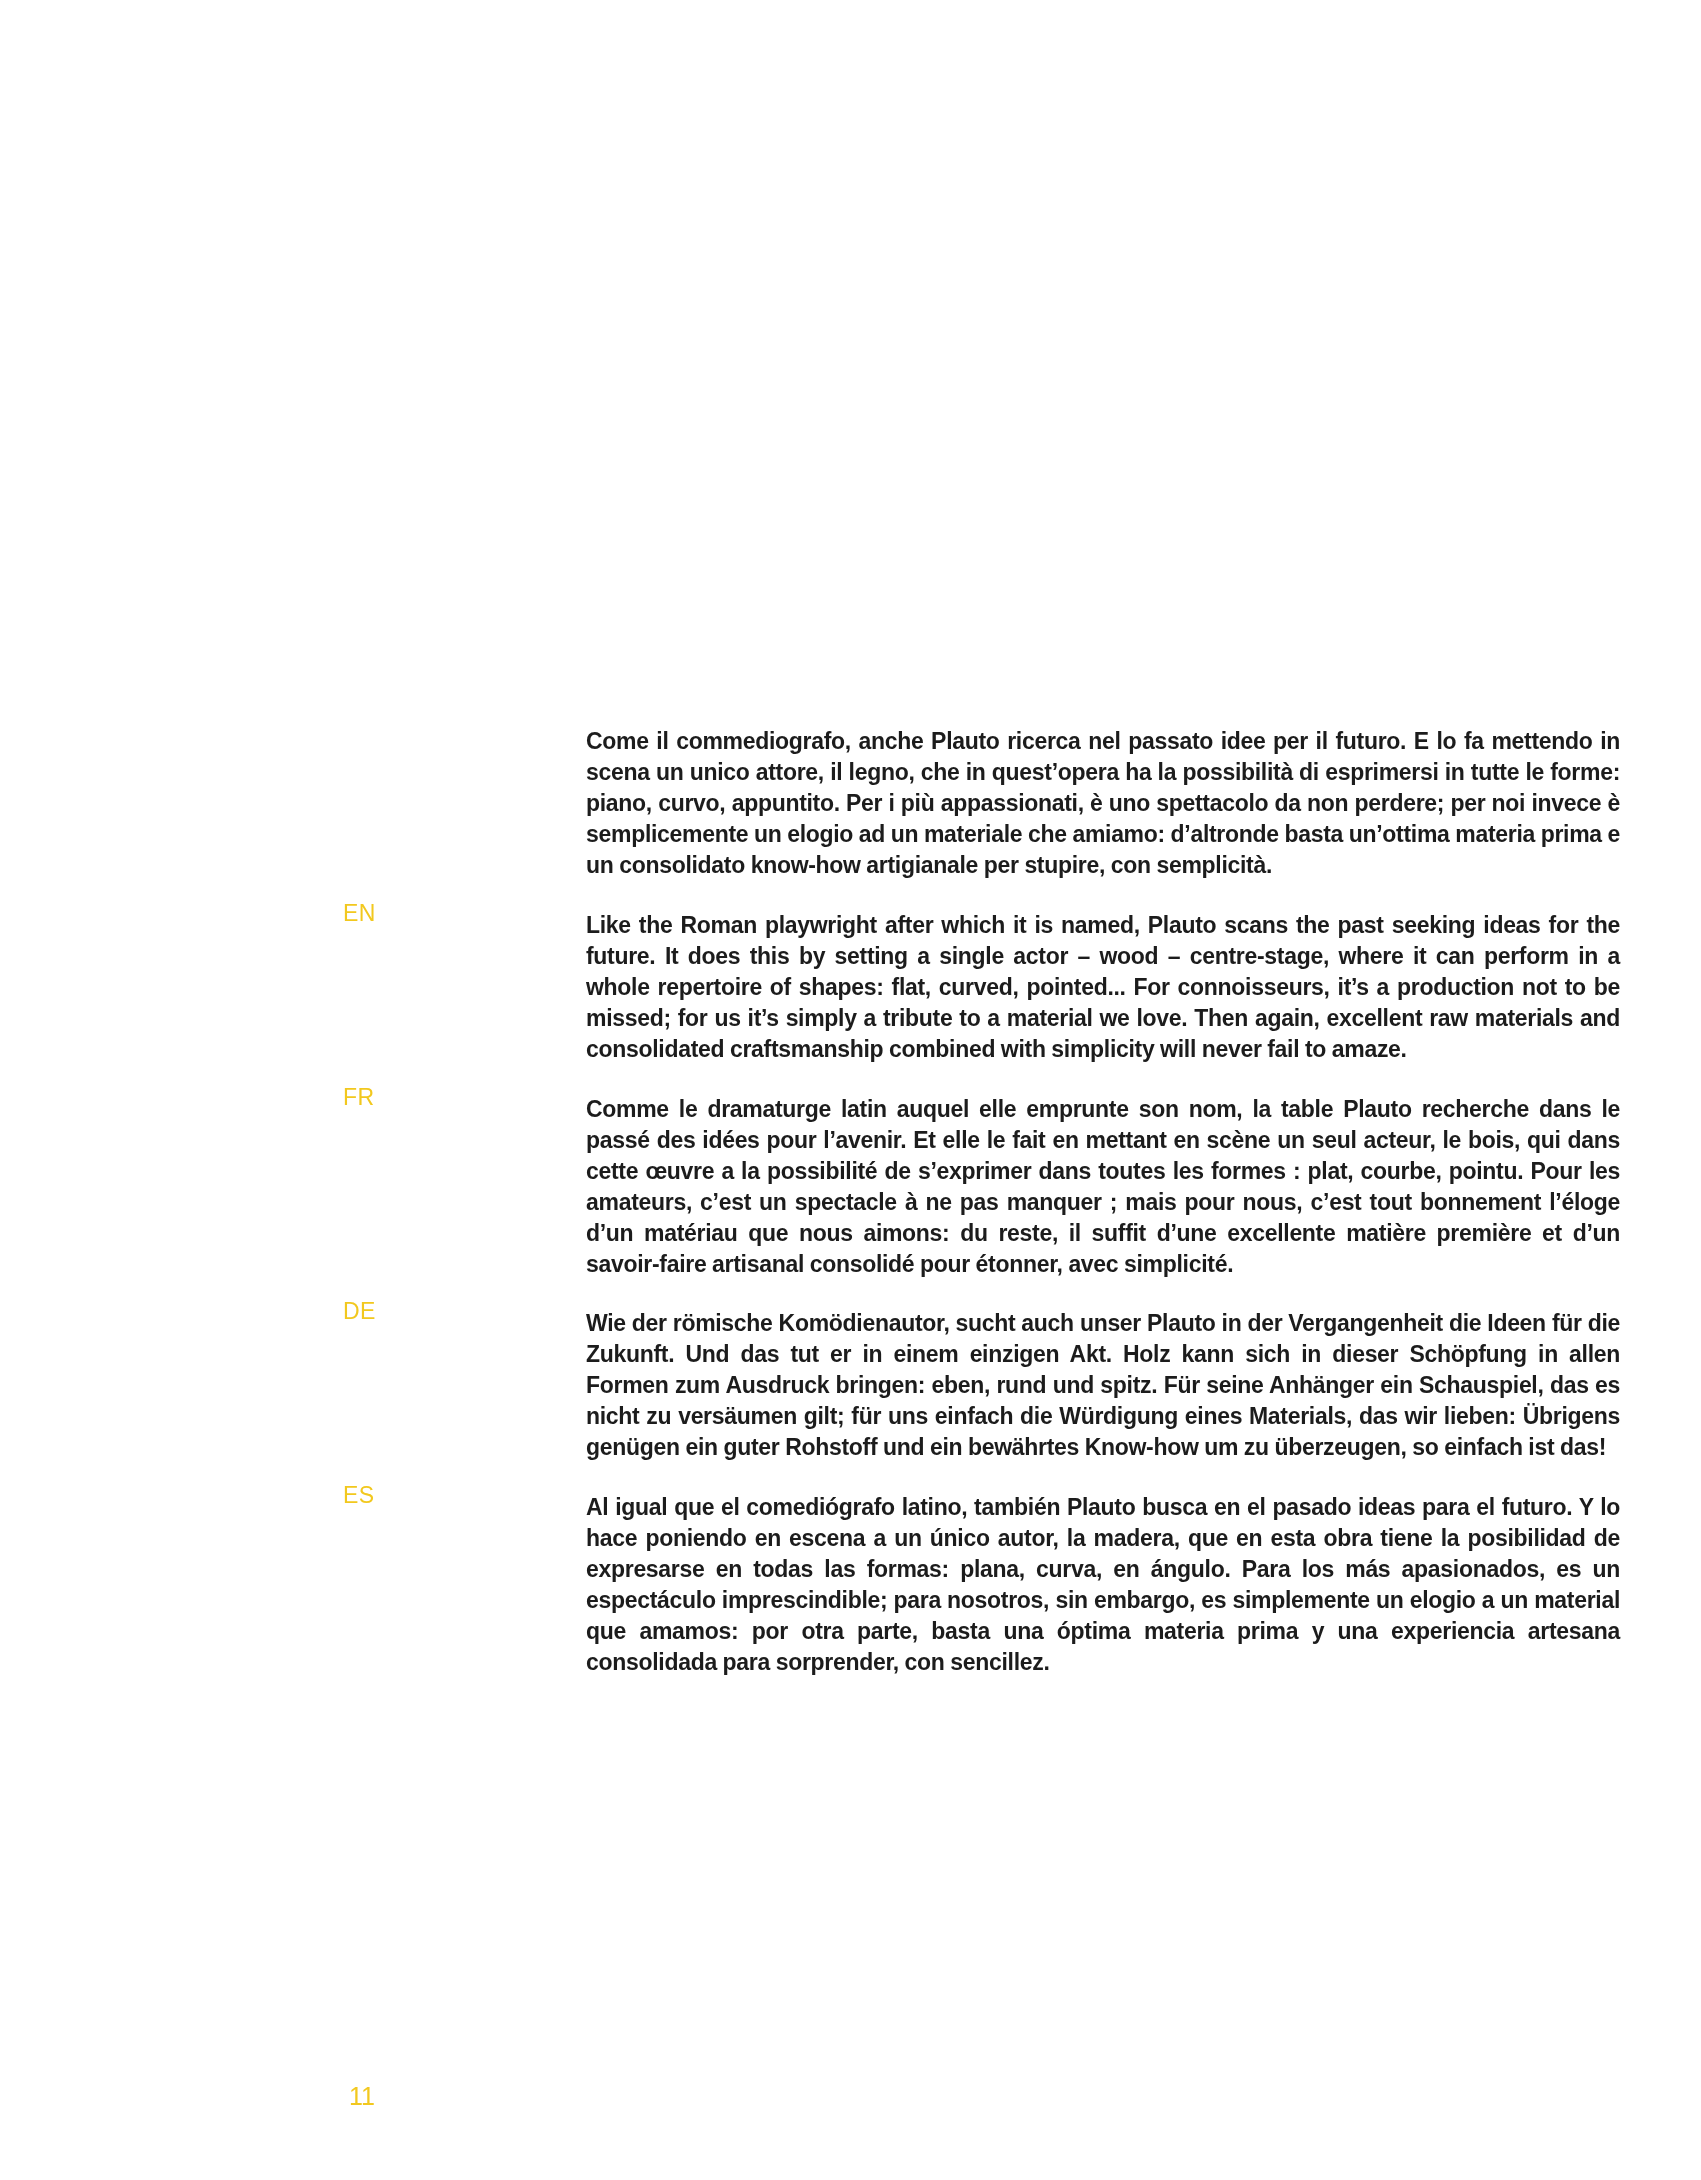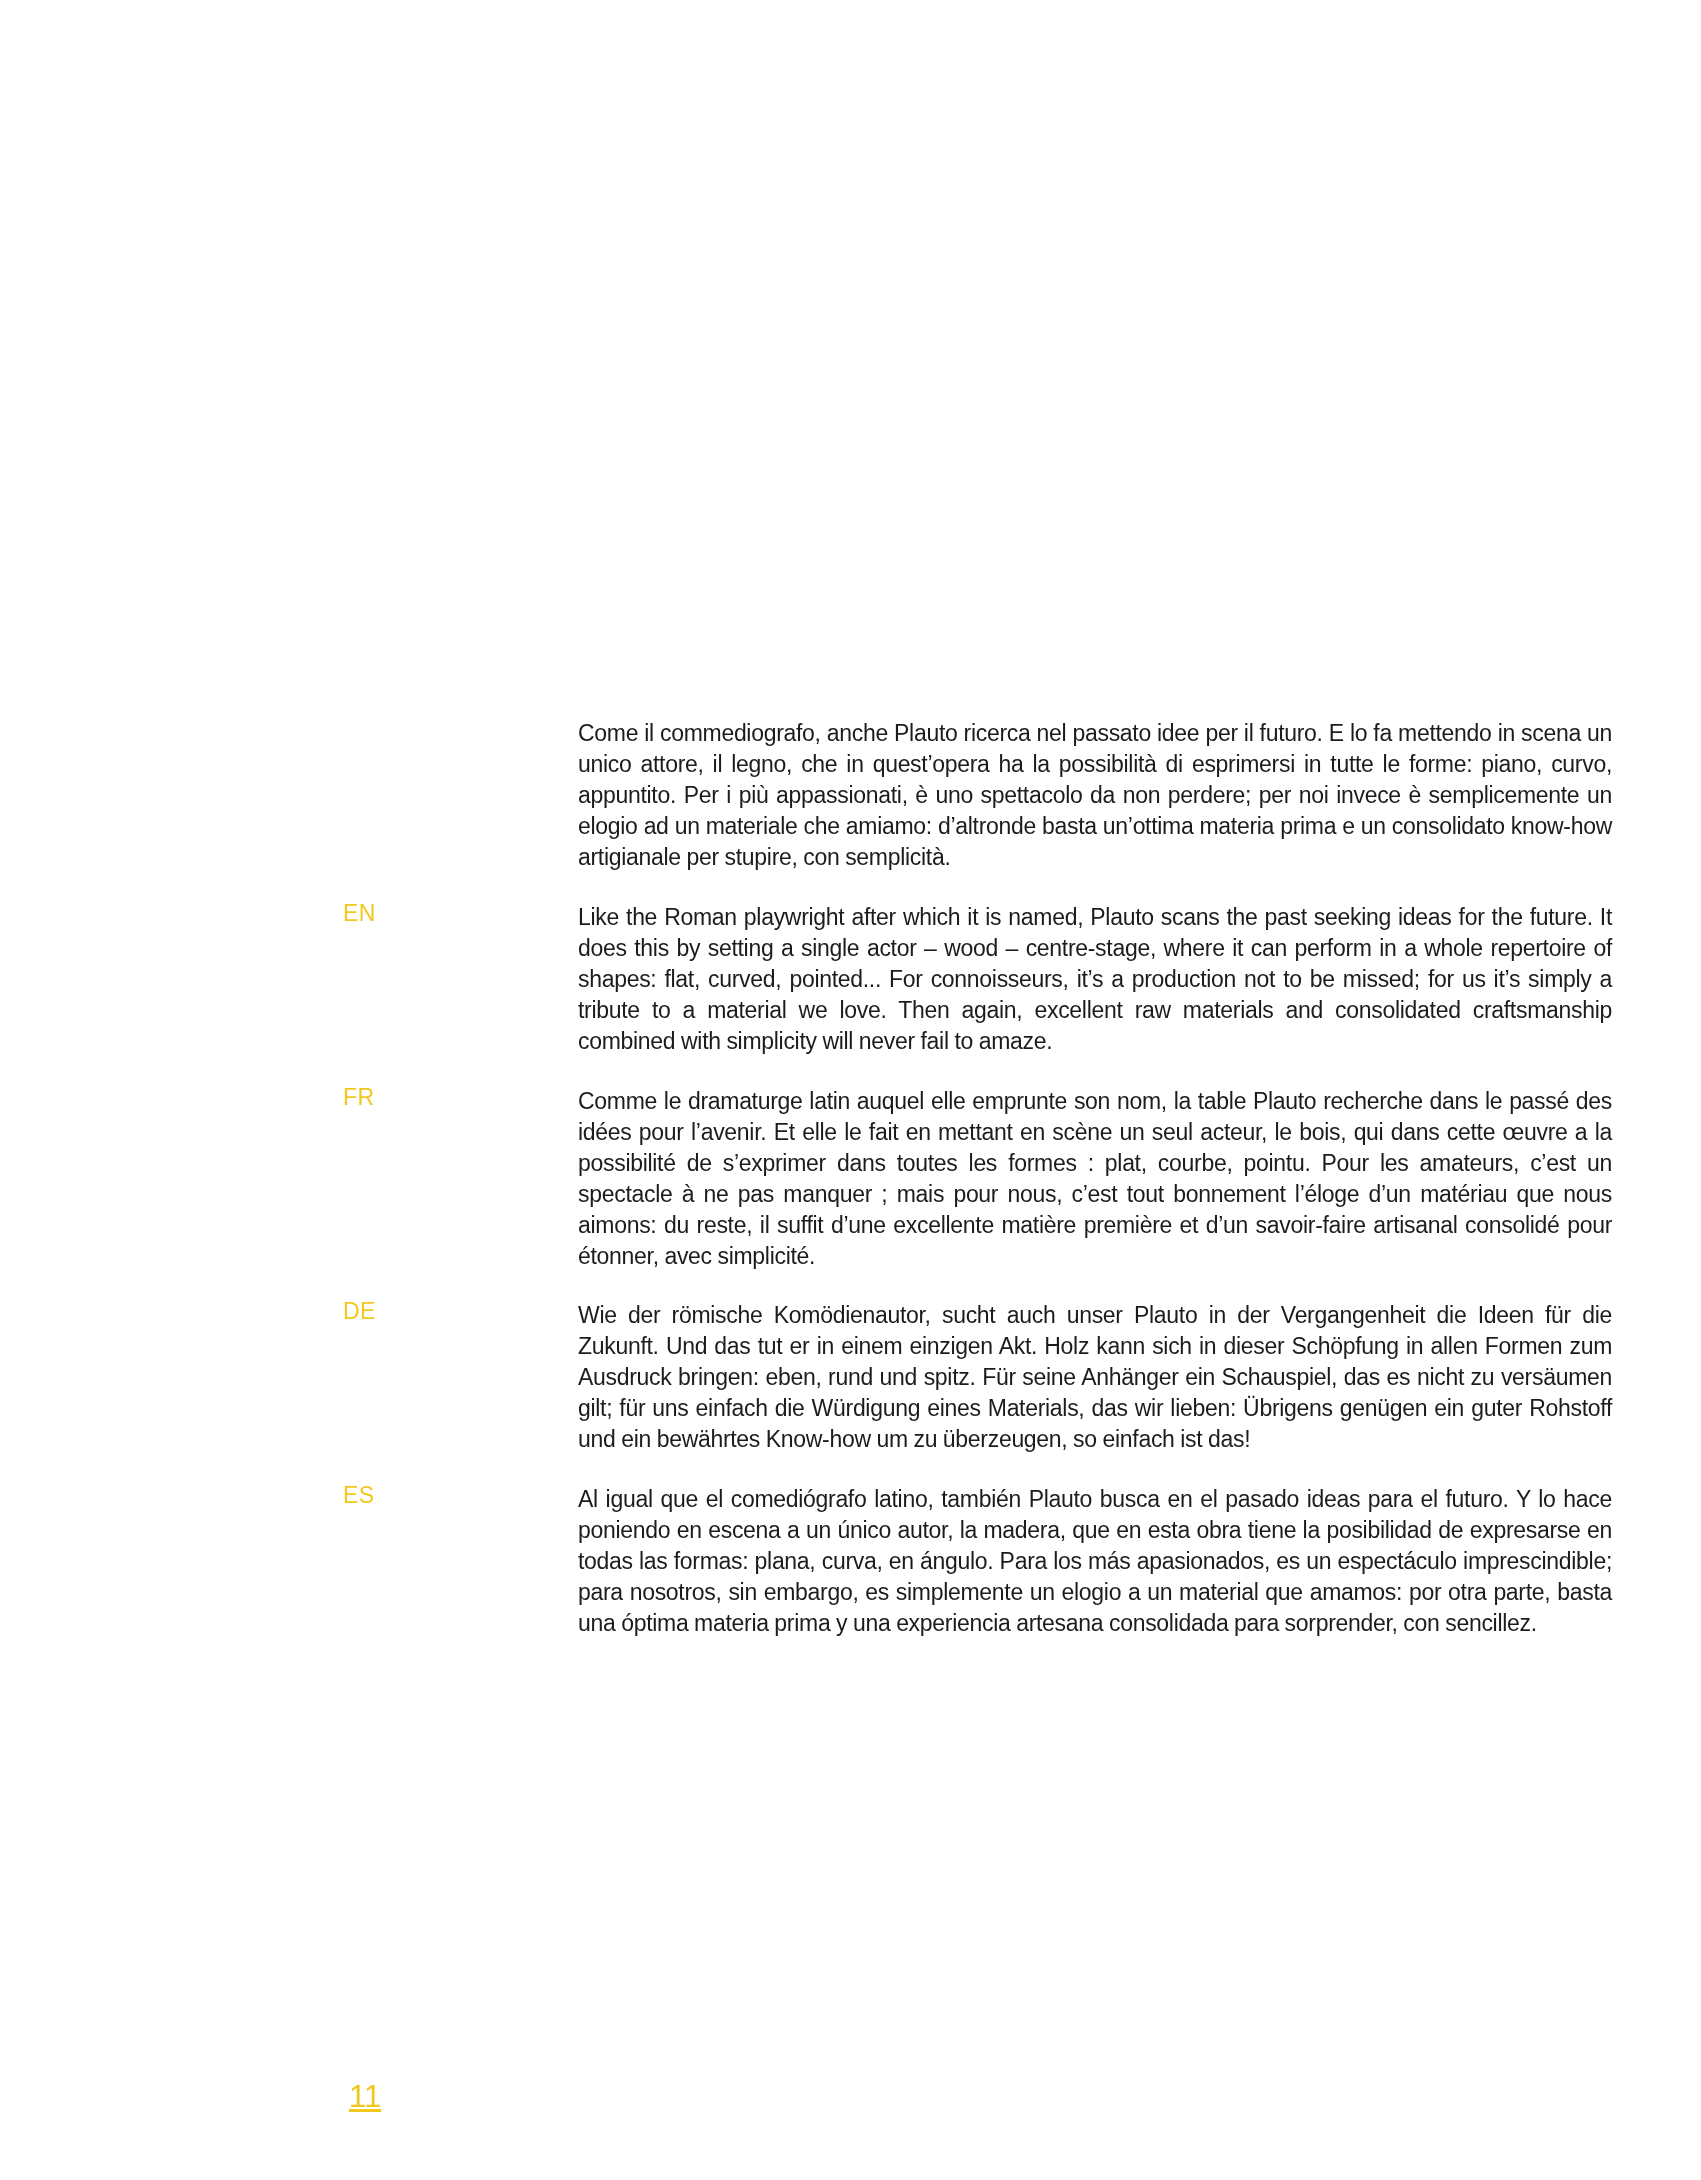--- a/index.html
+++ b/index.html
@@ -33,42 +33,42 @@
     font-size: 23px;
     line-height: 31px;
     color: #F2C81E;
     letter-spacing: 0.4px;
   }
   .para {
     position: absolute;
     left: 574px;
     width: 1034px;
     top: 0;
-    margin: 4px;
+    margin: 12px;
     font-size: 23px;
     line-height: 31px;
     color: #1c1c1c;
     text-align: justify;
     text-align-last: left;
     letter-spacing: -0.3px;
     word-spacing: -0.4px;
+    font-weight: bold;
   }
   #blk-it { top: 714px; }
   #blk-en { top: 898px; }
   #blk-fr { top: 1082px; }
   #blk-de { top: 1296px; }
   #blk-es { top: 1480px; }
   .page-number {
     position: absolute;
     left: 349px;
     top: 2081px;
-    font-size: 31px;
+    font-size: 25px;
     line-height: 31px;
     color: #F2C81E;
-    text-decoration: underline;
   }
 </style>
 </head>
 <body>
 
 <div class="page">
 
   <div class="block" id="blk-it">
     <p class="para">Come il commediografo, anche Plauto ricerca nel passato idee per il futuro. E lo fa mettendo in scena un unico attore, il legno, che in quest’opera ha la possibilità di esprimersi in tutte le forme: piano, curvo, appuntito. Per i più appassionati, è uno spettacolo da non perdere; per noi invece è semplicemente un elogio ad un materiale che amiamo: d’altronde basta un’ottima materia prima e un consolidato know-how artigianale per stupire, con semplicità.</p>
   </div>

